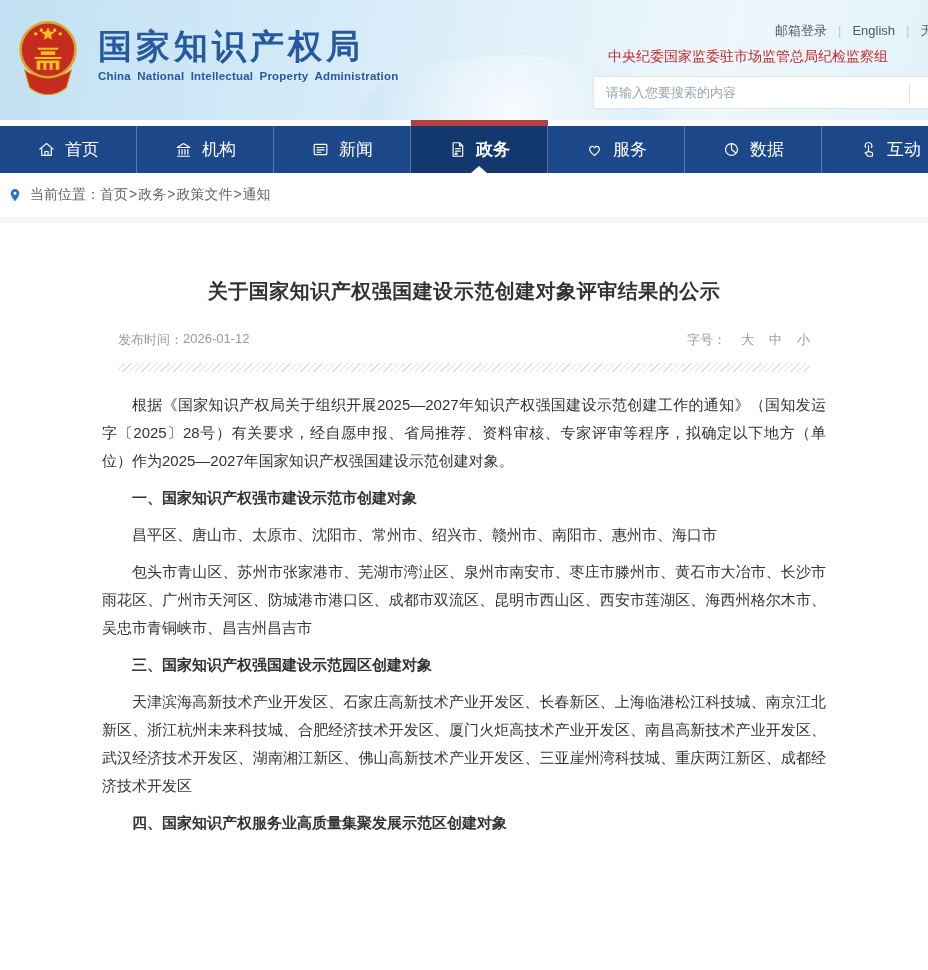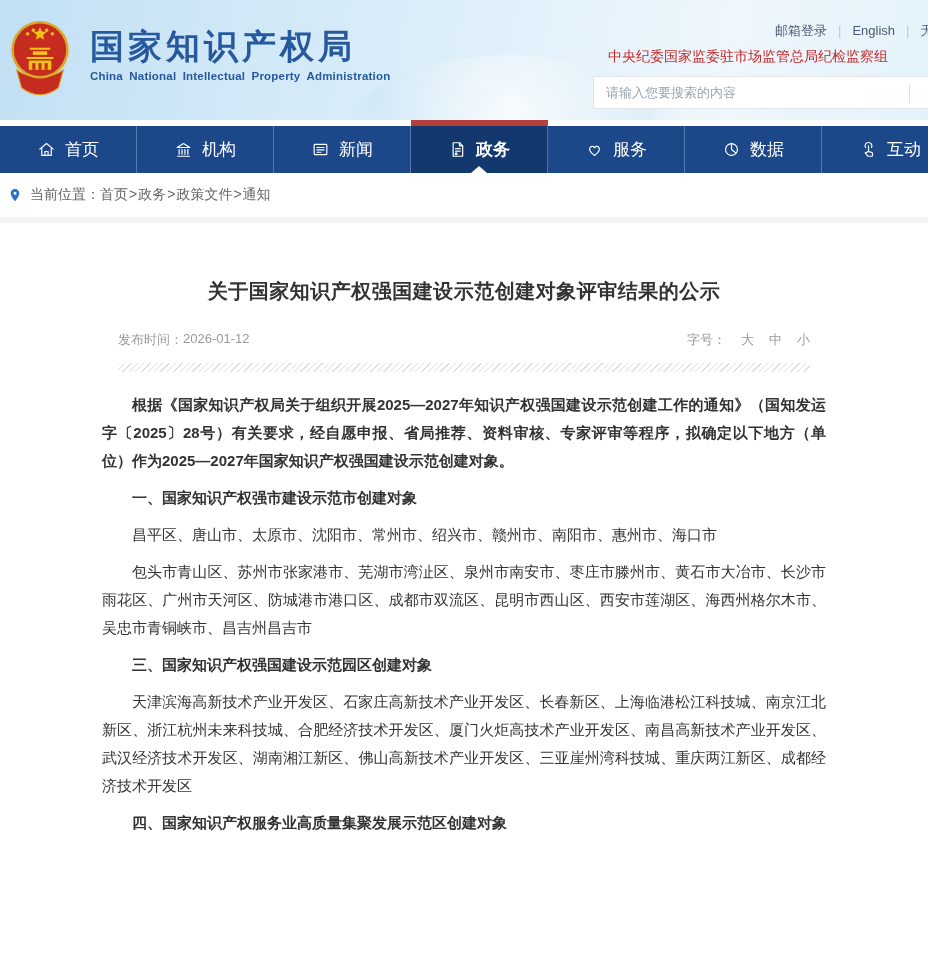--- a/index.html
+++ b/index.html
@@ -9,21 +9,21 @@
 
   
   .site-header {
     position:relative; height:120px; overflow:hidden;
     background:linear-gradient(100deg,#c2e0f3 0%,#d8ecf9 40%,#eef7fc 78%,#e3f2fa 100%);
   }
   .globe-deco {
     position:absolute; left:330px; top:55px; width:360px; height:200px; border-radius:50%;
     background:radial-gradient(circle at 50% 30%, rgba(255,255,255,0.75), rgba(190,223,243,0.25) 60%, transparent 72%);
   }
-  .brand { position:absolute; left:8px; top:20px; display:flex; align-items:flex-start; cursor:pointer; }
+  .brand { position:absolute; left:16px; top:20px; display:flex; align-items:flex-start; cursor:pointer; }
   .emblem { width:64px; height:78px; display:block; }
   .brand-text { margin-left:18px; padding-top:8px; }
   .brand-title { font-size:34px; font-weight:bold; color:#27599f; letter-spacing:4px; line-height:1.1; }
   .brand-sub { margin-top:5px; font-size:11.5px; font-weight:bold; color:#27599f; letter-spacing:0.2px; word-spacing:3px; white-space:nowrap; }
 
   .header-right { position:absolute; left:593px; top:22px; width:420px; }
   .top-links { padding-left:182px; font-size:13px; color:#4a5a70; white-space:nowrap; }
   .top-link { cursor:pointer; }
   .pipe { color:#b9c7d6; margin:0 11px; }
   .supervision { margin-top:8px; padding-left:15px; font-size:14px; color:#c32a2a; white-space:nowrap; cursor:pointer; }
@@ -61,21 +61,21 @@
   .art-title { padding-top:42px; text-align:center; font-size:20px; font-weight:bold; color:#333; letter-spacing:0.5px; }
   .art-meta { display:flex; justify-content:space-between; margin-top:26px; padding:0 16px; font-size:13px; color:#999; }
   .meta-left { display:flex; }
   .meta-right { display:flex; align-items:center; }
   .size-opt { margin-left:15px; cursor:pointer; }
   .hatch { height:9px; margin:14px 16px 0;
     background:repeating-linear-gradient(135deg,#dedede 0 1px,transparent 1px 4.5px);
   }
   .article-body { margin-top:10px; }
   .article-body p { margin:9px 0; font-size:15px; line-height:28px; color:#333; text-align:justify; text-indent:2em; }
-  .article-body p.first { margin-top:19px;font-weight:bold; }
+  .article-body p.first { margin-top:19px; }
   .article-body p.sec-heading { font-weight:bold; }
 </style>
 </head>
 <body>
 
 <div class="page">
 
   <header class="site-header">
     <div class="globe-deco"></div>
 

